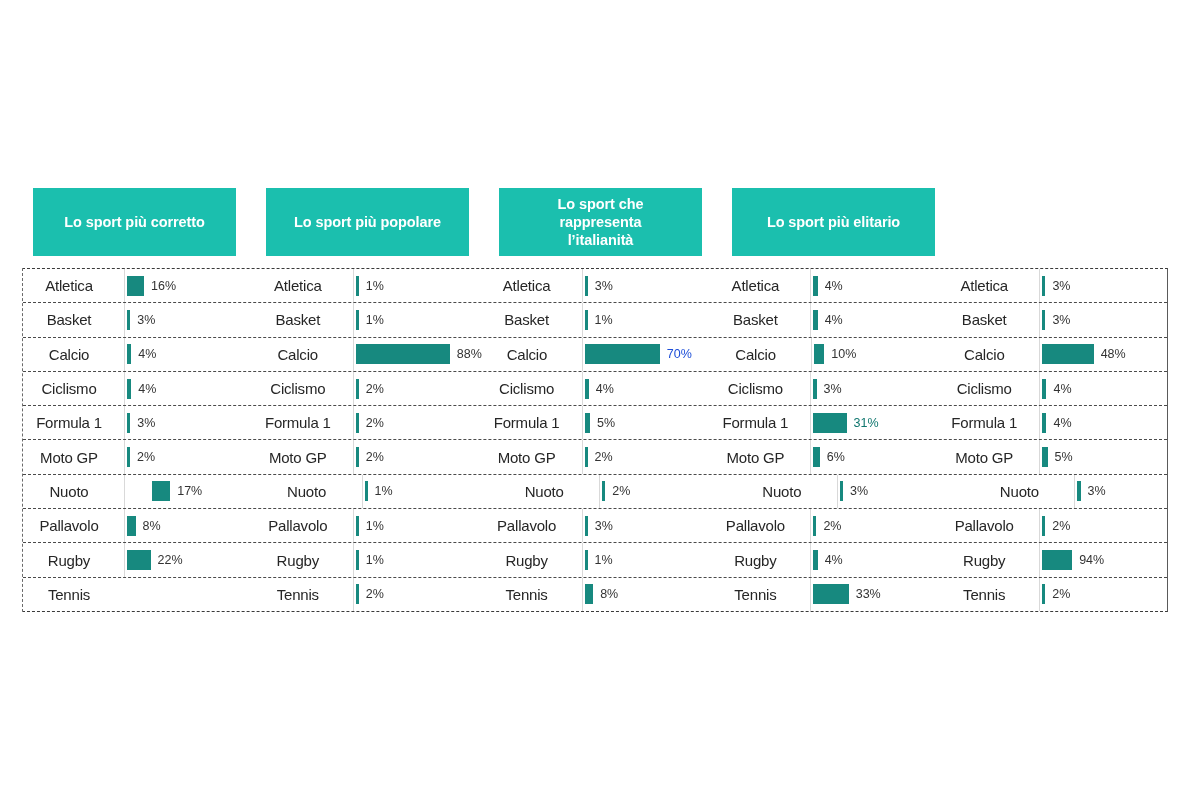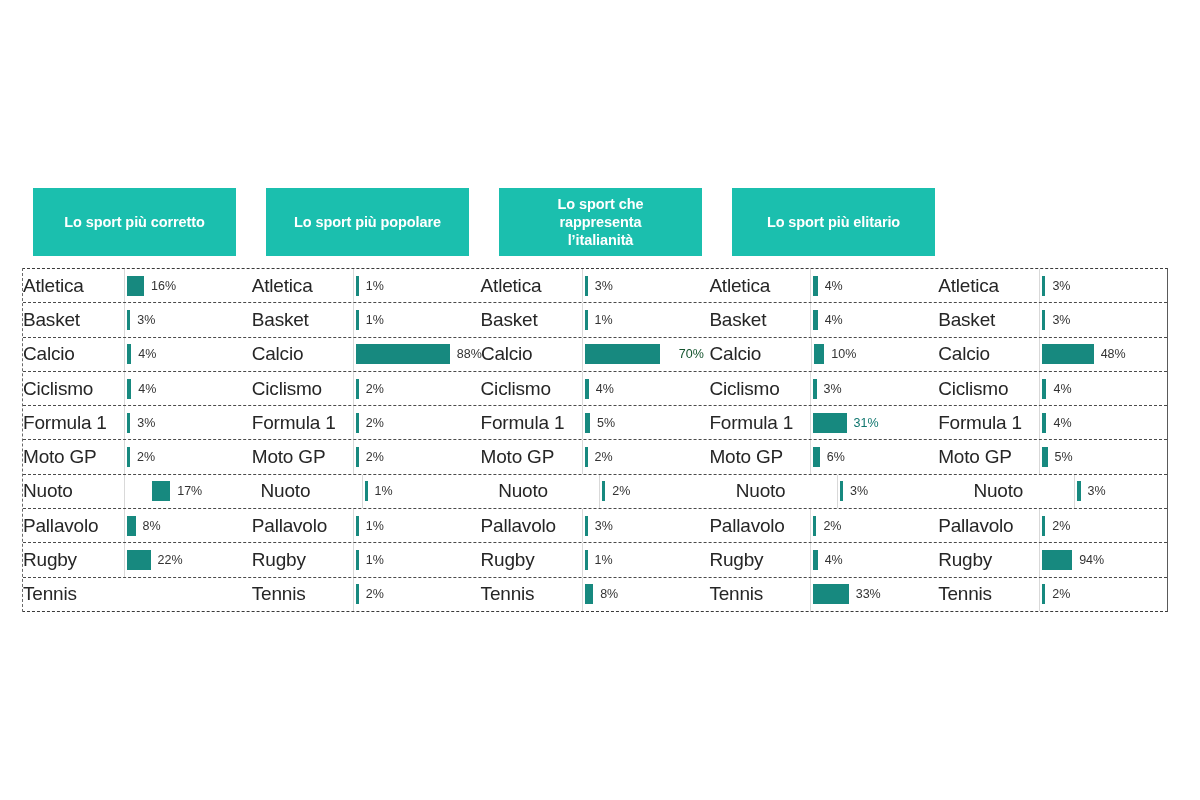--- a/index.html
+++ b/index.html
@@ -80,22 +80,22 @@
     width: 229.2px;
     height: 100%;
     display: flex;
     align-items: center;
     box-sizing: border-box;
     position: relative;
   }
 
   .cell-label {
     flex: 0 0 92px;
-    text-align: left;
-    font-size: 19px;
+    text-align: center;
+    font-size: 15px;
     color: #262626;
     padding-right: 9px;
     font-family: "Liberation Sans", sans-serif;
     white-space: nowrap;
     letter-spacing: -0.2px;
   }
 
   .cell-plot {
     flex: 1 1 auto;
     height: 100%;
@@ -222,21 +222,21 @@
           <div class="cell-label" style="color: rgb(38, 38, 38);">Calcio</div>
           <div class="cell-plot" style="border-left-color: rgb(217, 217, 217);">
             <div class="bar" style="background: rgb(23, 137, 127); width: 94.16px;"></div>
             <div class="bar-value" style="color: rgb(51, 51, 51);">88%</div>
           </div>
         </div>
         <div class="cell">
           <div class="cell-label" style="color: rgb(38, 38, 38);">Calcio</div>
           <div class="cell-plot" style="border-left-color: rgb(217, 217, 217);">
             <div class="bar" style="background: rgb(23, 137, 127); width: 74.9px;"></div>
-            <div class="bar-value" style="color: #14532d; margin-left: 12px;">70%</div>
+            <div class="bar-value" style="color: #1d4ed8;">70%</div>
           </div>
         </div>
         <div class="cell">
           <div class="cell-label" style="color: rgb(38, 38, 38);">Calcio</div>
           <div class="cell-plot" style="border-left-color: rgb(217, 217, 217);">
             <div class="bar" style="background: rgb(23, 137, 127); width: 10.7px;"></div>
             <div class="bar-value" style="color: rgb(51, 51, 51);">10%</div>
           </div>
         </div>
         <div class="cell">

